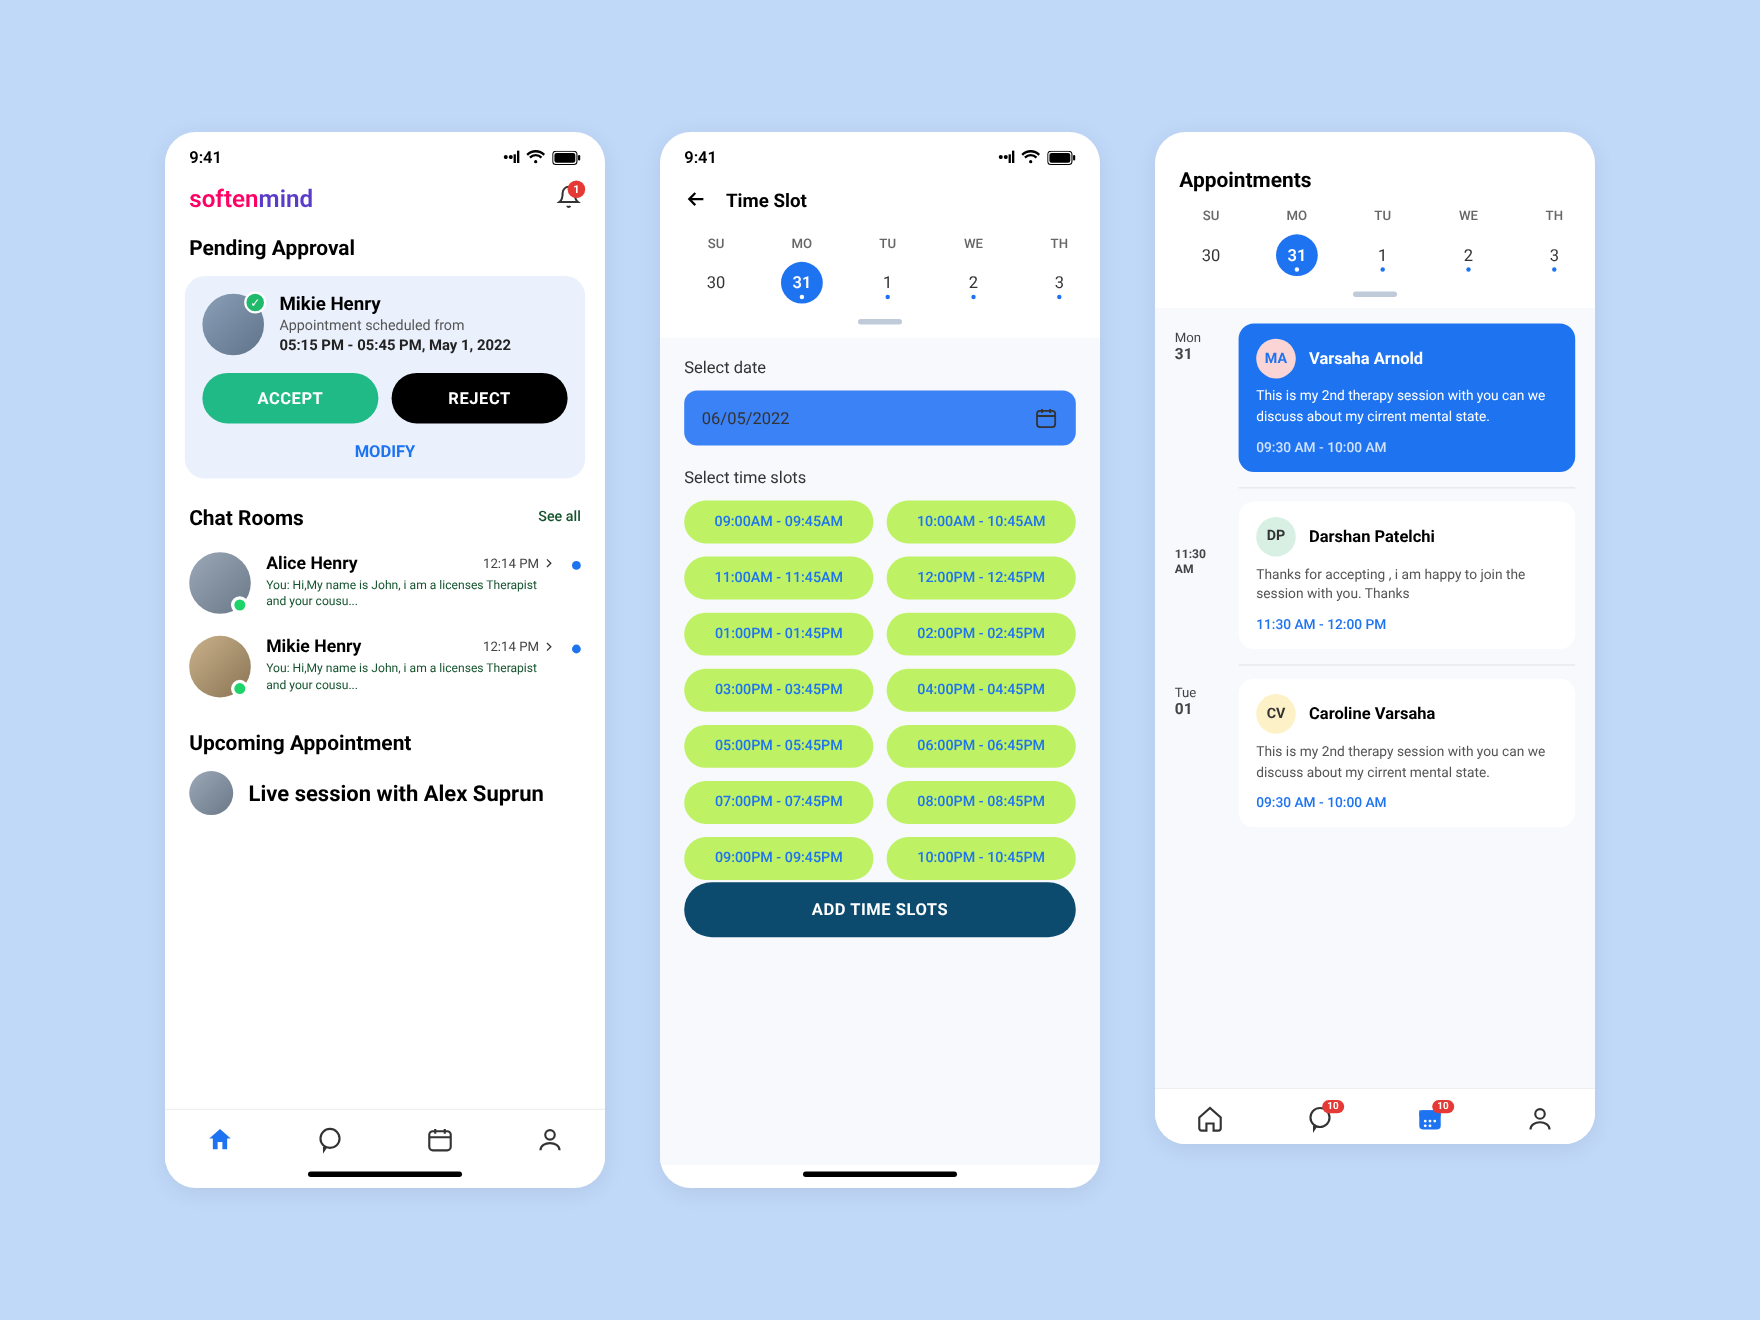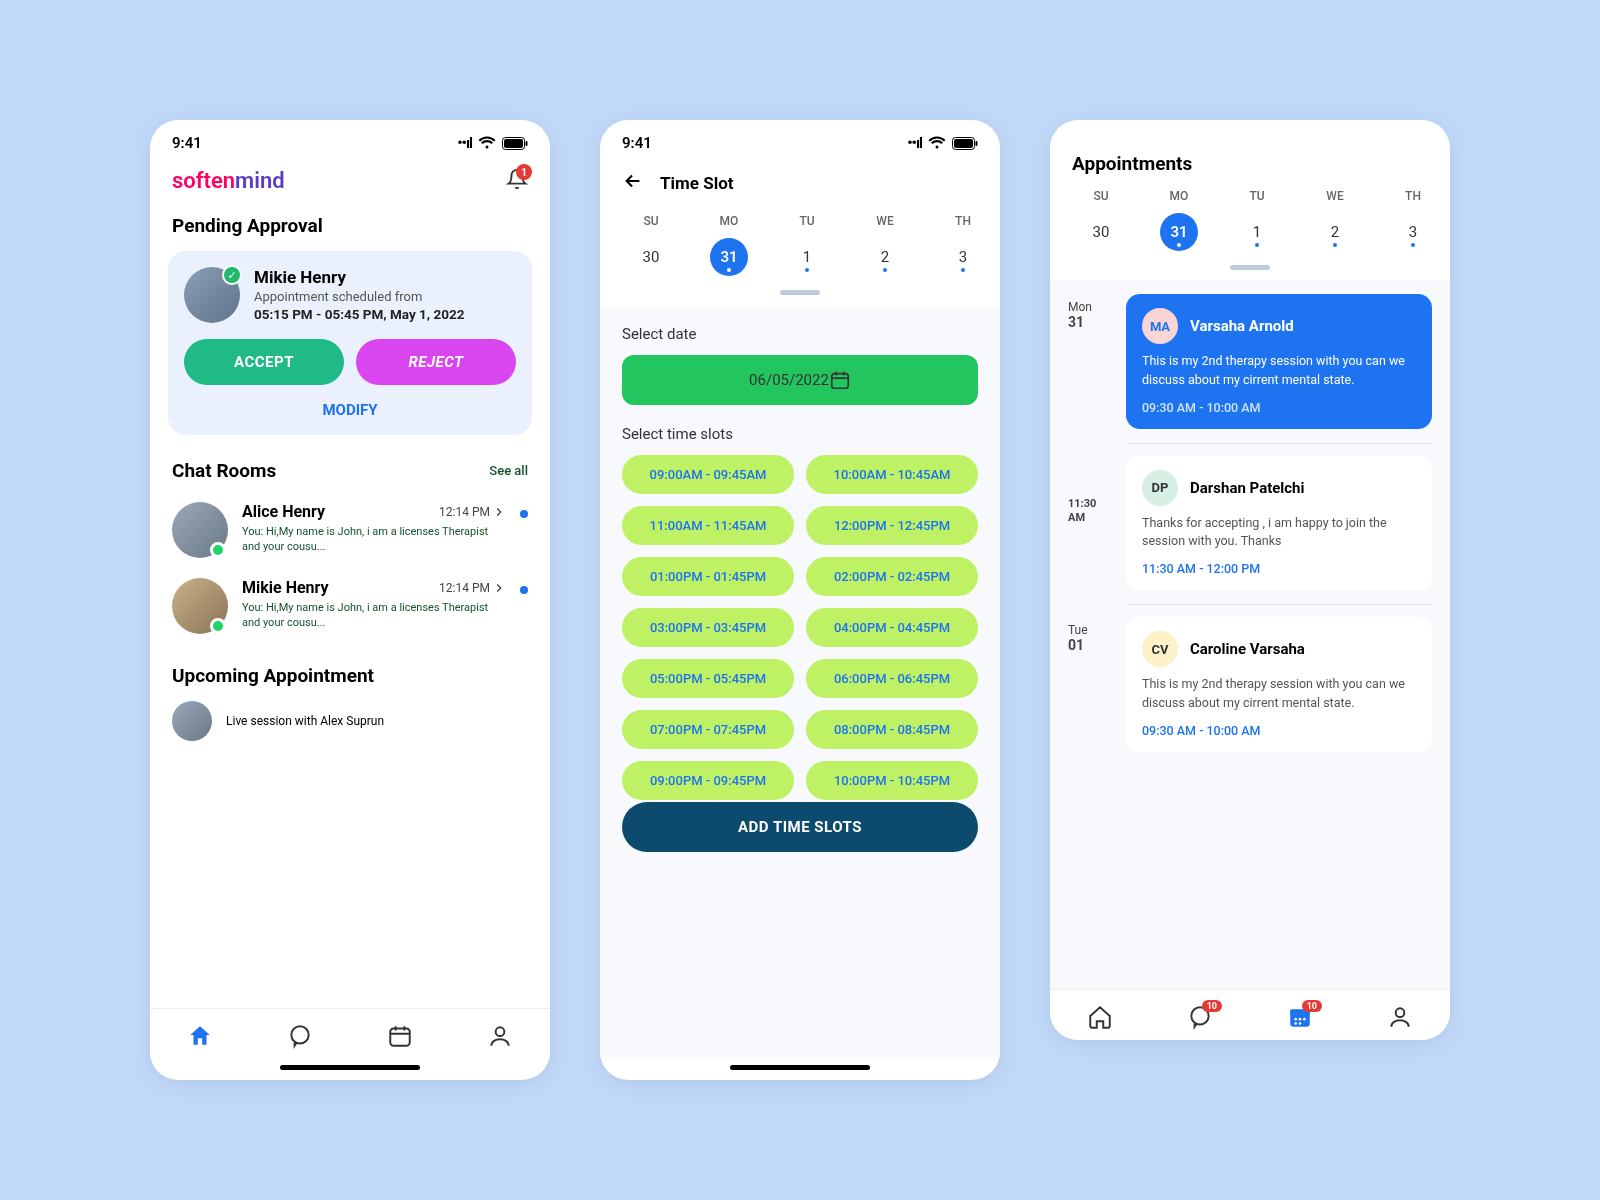--- a/index.html
+++ b/index.html
@@ -29,39 +29,39 @@
   .pending-top { display: flex; gap: 14px; align-items: flex-start; }
   .avatar { width: 56px; height: 56px; border-radius: 50%; background: #7a8ba0; position: relative; flex-shrink: 0; background-size: cover; background-position: center; }
   .presence-check { position: absolute; top: -2px; right: -2px; width: 20px; height: 20px; background: #1fba6b; border: 2px solid #fff; border-radius: 50%; display: flex; align-items: center; justify-content: center; color: #fff; font-size: 11px; }
   .presence-dot { position: absolute; bottom: 0; right: 2px; width: 16px; height: 16px; background: #1fd36b; border: 3px solid #fff; border-radius: 50%; }
   .pending-name { font-size: 17px; font-weight: 700; margin-bottom: 2px; }
   .pending-sub { font-size: 13px; color: #555; margin-bottom: 2px; }
   .pending-time { font-size: 13.5px; font-weight: 700; color: #222; }
   .btn-row { display: flex; gap: 12px; margin-top: 16px; }
   .btn { flex: 1; border: none; border-radius: 999px; padding: 14px 0; font-size: 15px; font-weight: 700; letter-spacing: 0.5px; cursor: pointer; color: #fff; }
   .btn.accept { background: #1fba86; }
-  .btn.reject { background: #d946ef; font-style: italic; }
+  .btn.reject { background: #000000; }
   .modify { text-align: center; margin-top: 16px; color: #1e73f0; font-weight: 700; font-size: 15px; cursor: pointer; }
 
   
   .list-header { display: flex; justify-content: space-between; align-items: center; padding: 24px 22px 10px; }
   .list-header .title { font-size: 19px; font-weight: 700; }
   .see-all { color: #14532d; font-size: 13px; font-weight: 500; cursor: pointer; }
   .chat-row { display: flex; gap: 14px; padding: 10px 22px; align-items: flex-start; }
   .chat-body { flex: 1; min-width: 0; }
   .chat-top { display: flex; justify-content: space-between; align-items: center; }
   .chat-name { font-size: 16px; font-weight: 700; }
   .chat-time { font-size: 12px; color: #444; display: flex; align-items: center; gap: 2px; }
   .chat-msg { font-size: 11px; color: #14532d; margin-top: 4px; line-height: 1.35; }
   .unread-dot { width: 8px; height: 8px; background: #1e73f0; border-radius: 50%; margin-top: 8px; flex-shrink: 0; }
 
   .upcoming-title { font-size: 19px; font-weight: 700; padding: 20px 22px 8px; }
   .live-row { display: flex; align-items: center; gap: 14px; padding: 6px 22px; overflow: hidden; }
   .live-avatar { width: 40px; height: 40px; border-radius: 50%; background: #aaa; flex-shrink: 0; }
-  .live-text { font-size: 12px; font-weight: 400; }
+  .live-text { font-size: 20px; font-weight: 700; }
 
   
   .tabbar { margin-top: auto; border-top: 1px solid #eee; display: flex; justify-content: space-around; align-items: center; padding: 14px 0 10px; background: #fff; }
   .tab-icon { width: 56px; display: flex; justify-content: center; cursor: pointer; position: relative; }
   .tab-icon svg { width: 26px; height: 26px; }
   .tab-badge { position: absolute; top: -4px; right: 6px; background: #e53935; color: #fff; border-radius: 999px; font-size: 9px; font-weight: 700; padding: 1px 5px; }
   .home-indicator { width: 140px; height: 5px; background: #000; border-radius: 3px; margin: 6px auto 10px; }
 
   
   .back-header { display: flex; align-items: center; gap: 16px; padding: 12px 22px 18px; }
@@ -72,21 +72,21 @@
   .day-col { flex: 1; display: flex; flex-direction: column; align-items: center; gap: 10px; cursor: pointer; }
   .day-label { font-size: 12px; color: #666; font-weight: 500; }
   .day-num { width: 38px; height: 38px; border-radius: 50%; display: flex; align-items: center; justify-content: center; font-size: 15px; color: #333; position: relative; }
   .day-num.selected { background: #1e73f0; color: #fff; font-weight: 600; }
   .day-num .dot { position: absolute; bottom: 4px; width: 4px; height: 4px; background: #1e73f0; border-radius: 50%; }
   .day-num.selected .dot { background: #fff; }
   .drag-handle { width: 40px; height: 5px; background: #c0cbd9; border-radius: 3px; margin: 14px auto 0; }
 
   .ts-section { background: #f7f9fc; flex: 1; padding: 18px 22px; margin-top: 12px; display: flex; flex-direction: column; }
   .field-label { font-size: 15px; color: #333; margin-bottom: 12px; }
-  .date-input { background: #22c55e; border-radius: 12px; padding: 14px 16px; display: flex; justify-content: center; align-items: center; margin-bottom: 20px; cursor: pointer; }
+  .date-input { background: #3b82f6; border-radius: 12px; padding: 14px 16px; display: flex; justify-content: space-between; align-items: center; margin-bottom: 20px; cursor: pointer; }
   .date-val { font-size: 15px; color: #333; }
 
   .slot-grid { display: grid; grid-template-columns: 1fr 1fr; gap: 12px; }
   .slot { background: #bef264; color: #1e73f0; border-radius: 999px; padding: 12px 0; text-align: center; font-size: 13px; font-weight: 500; cursor: pointer; }
   .add-slots { margin-top: 2px; background: #0c4a6e; color: #fff; border: none; border-radius: 999px; padding: 16px 0; font-size: 15px; font-weight: 700; letter-spacing: 0.5px; cursor: pointer; }
 
   
   .appt-wrap { background: #f7f9fc; flex: 1; padding: 14px 18px; margin-top: 10px; overflow: hidden; }
   .appt-row { display: flex; gap: 14px; margin-bottom: 14px; }
   .appt-date { width: 44px; text-align: left; padding-top: 6px; font-size: 12px; color: #444; }

